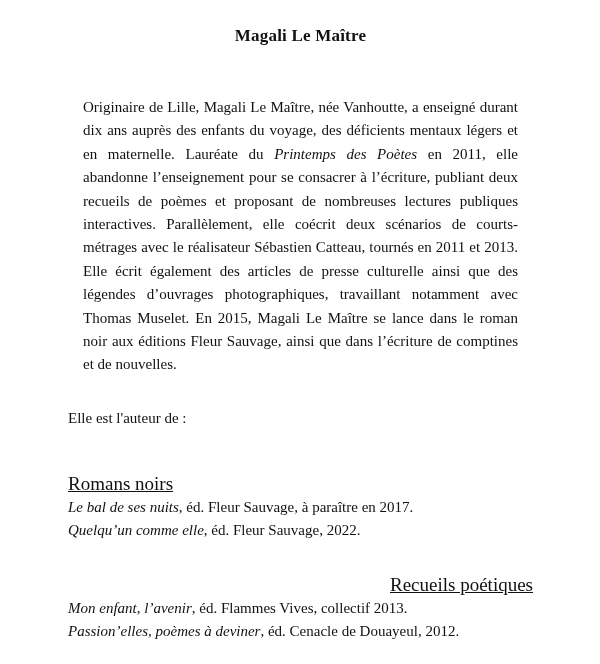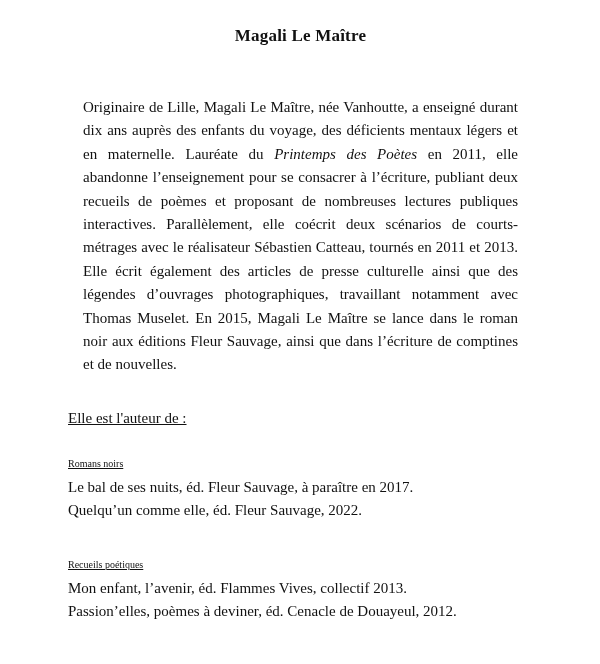--- a/index.html
+++ b/index.html
@@ -36,42 +36,43 @@
   }
   .bio .italic {
     font-style: italic;
   }
   .works-intro {
     font-size: 15px;
     line-height: 23px;
     margin: 30px 0 0 0;
   }
   .underlined {
-    text-decoration: underline;
     margin-top: 40px;
   }
   .works-section {
     margin: 0;
   }
   .section-heading {
-    font-size: 10px;
+    font-size: 19px;
     font-weight: normal;
     text-decoration: underline;
-    margin: 22px 0 1px 0;
+    margin: 42px 0 1px 0;
     line-height: 23px;
   }
   .works-section.second .section-heading {
     margin-top: 31px;
+    text-align: right;
   }
   .work-item {
     font-size: 15px;
     line-height: 23px;
     margin: 0;
   }
   .work-title {
+    font-style: italic;
   }
 </style>
 </head>
 <body>
 
 <div class="page">
 
   <h1 class="doc-title">Magali Le Maître</h1>
 
   <p class="bio"><span>Originaire de Lille, Magali Le Maître, née Vanhoutte, a enseigné durant dix ans auprès des enfants du voyage, des déficients mentaux légers et en maternelle. Lauréate du </span><span class="italic">Printemps des Poètes</span><span> en 2011, elle abandonne l’enseignement pour se consacrer à l’écriture, publiant deux recueils de poèmes et proposant de nombreuses lectures publiques interactives. Parallèlement, elle coécrit deux scénarios de courts-métrages avec le réalisateur Sébastien Catteau, tournés en 2011 et 2013. Elle écrit également des articles de presse culturelle ainsi que des légendes d’ouvrages photographiques, travaillant notamment avec Thomas Muselet. En 2015, Magali Le Maître se lance dans le roman noir aux éditions Fleur Sauvage, ainsi que dans l’écriture de comptines et de nouvelles.</span></p>

